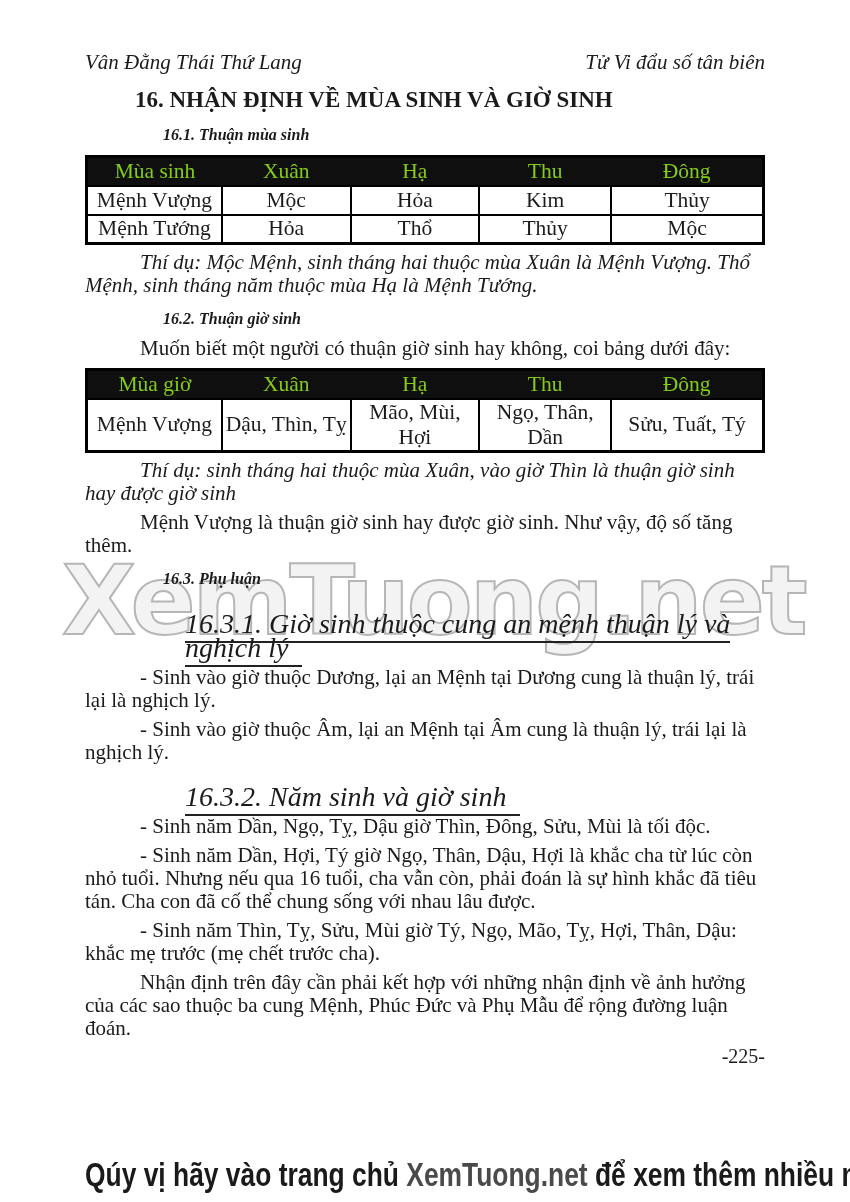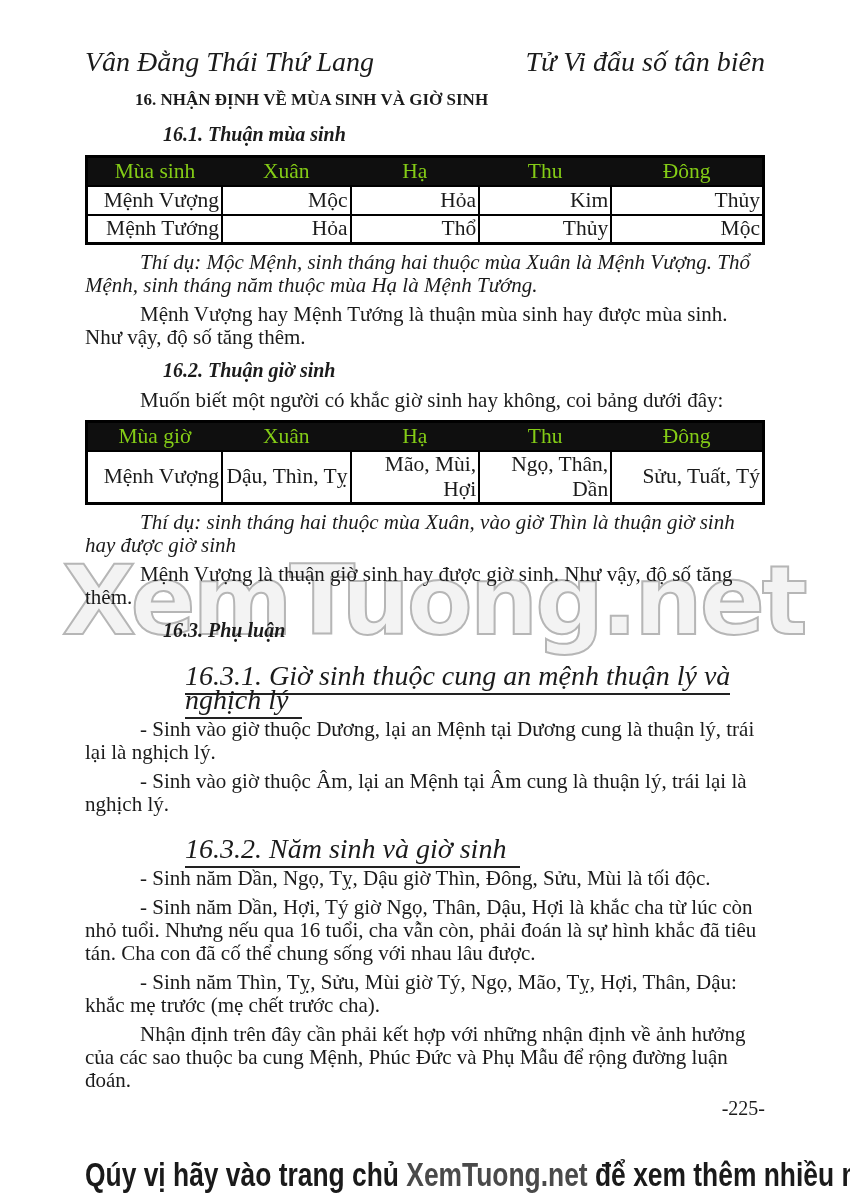--- a/index.html
+++ b/index.html
@@ -12,38 +12,38 @@
   .watermark {
     position:absolute; top:545px; left:62px; width:740px; z-index:0;
     font-family:"DejaVu Sans", sans-serif; font-weight:bold;
     font-size:96px; letter-spacing:-3px; white-space:nowrap;
     color:#f3f3f3; -webkit-text-stroke:2px #b6b6b6; text-align:center;
     user-select:none;
   }
   .content { position:relative; z-index:1; width:680px; margin:0 85px; padding-top:50px; }
   .running-header {
     display:flex; justify-content:space-between;
-    font-style:italic; font-size:28px; line-height:24px;align-items:center;
+    font-style:italic; font-size:21px; line-height:24px;align-items:center;
   }
-  .chapter-title { margin:13px 0 0 50px; font-size:17px; line-height:26px; font-weight:bold; }
-  .sec-heading { margin:9px 0 0 78px; font-size:20px; line-height:25px; font-weight:bold; font-style:italic; }
+  .chapter-title { margin:13px 0 0 50px; font-size:23px; line-height:26px; font-weight:bold; }
+  .sec-heading { margin:9px 0 0 78px; font-size:16px; line-height:25px; font-weight:bold; font-style:italic; }
   p.body { margin-top:6px; font-size:21px; line-height:23px; }
   .indent { text-indent:55px; }
   .example { font-style:italic; }
   .gap { margin-top:7px; }
   table.datatable {
     width:100%; margin-top:8px; border-collapse:collapse;
     border:3px solid #000; font-size:21.5px; table-layout:fixed;
   }
   table.datatable th {
     background:#0f0f0f; color:#84cc16; font-weight:normal;
     height:29px; text-align:center; border:none; padding:0 2px;
   }
   table.datatable td {
-    border:2px solid #000; height:29px; text-align:right; padding:0 2px;
+    border:2px solid #000; height:29px; text-align:center; padding:0 2px;
   }
   .subsec-heading { margin:21px 0 0 100px; font-size:28px; line-height:24px; font-style:italic; }
   .subsec-heading span { border-bottom:2px solid #222; padding:0 14px 2px 0; }
   .page-number { margin-top:6px; text-align:right; font-size:20px; line-height:20px; }
   .footer-banner {
     position:absolute; left:0; bottom:8px; width:850px; z-index:2;
     text-align:center; white-space:nowrap;
     font-family:"Liberation Sans", sans-serif; font-weight:bold; font-size:33px;
     transform:scaleX(0.8); color:#1a1a1a;
   }
@@ -96,24 +96,23 @@
           <td>Mệnh Tướng</td>
           <td>Hỏa</td>
           <td>Thổ</td>
           <td>Thủy</td>
           <td>Mộc</td>
         </tr>
       </tbody>
     </table>
 
     <p class="body indent example gap">Thí dụ: Mộc Mệnh, sinh tháng hai thuộc mùa Xuân là Mệnh Vượng. Thổ Mệnh, sinh tháng năm thuộc mùa Hạ là Mệnh Tướng.</p>
-    <p class="body indent gap">Mệnh Vượng hay Mệnh Tướng là thuận mùa sinh hay được mùa sinh. Như vậy, độ số tăng thêm.</p>
 
     <div class="sec-heading">16.2. Thuận giờ sinh</div>
-    <p class="body indent">Muốn biết một người có khắc giờ sinh hay không, coi bảng dưới đây:</p>
+    <p class="body indent">Muốn biết một người có thuận giờ sinh hay không, coi bảng dưới đây:</p>
 
     <table class="datatable">
       <colgroup>
         <col style="width:20%">
           <col style="width:19%">
           <col style="width:19%">
           <col style="width:19.5%">
           <col style="width:22.5%">
       </colgroup>
       <thead>

